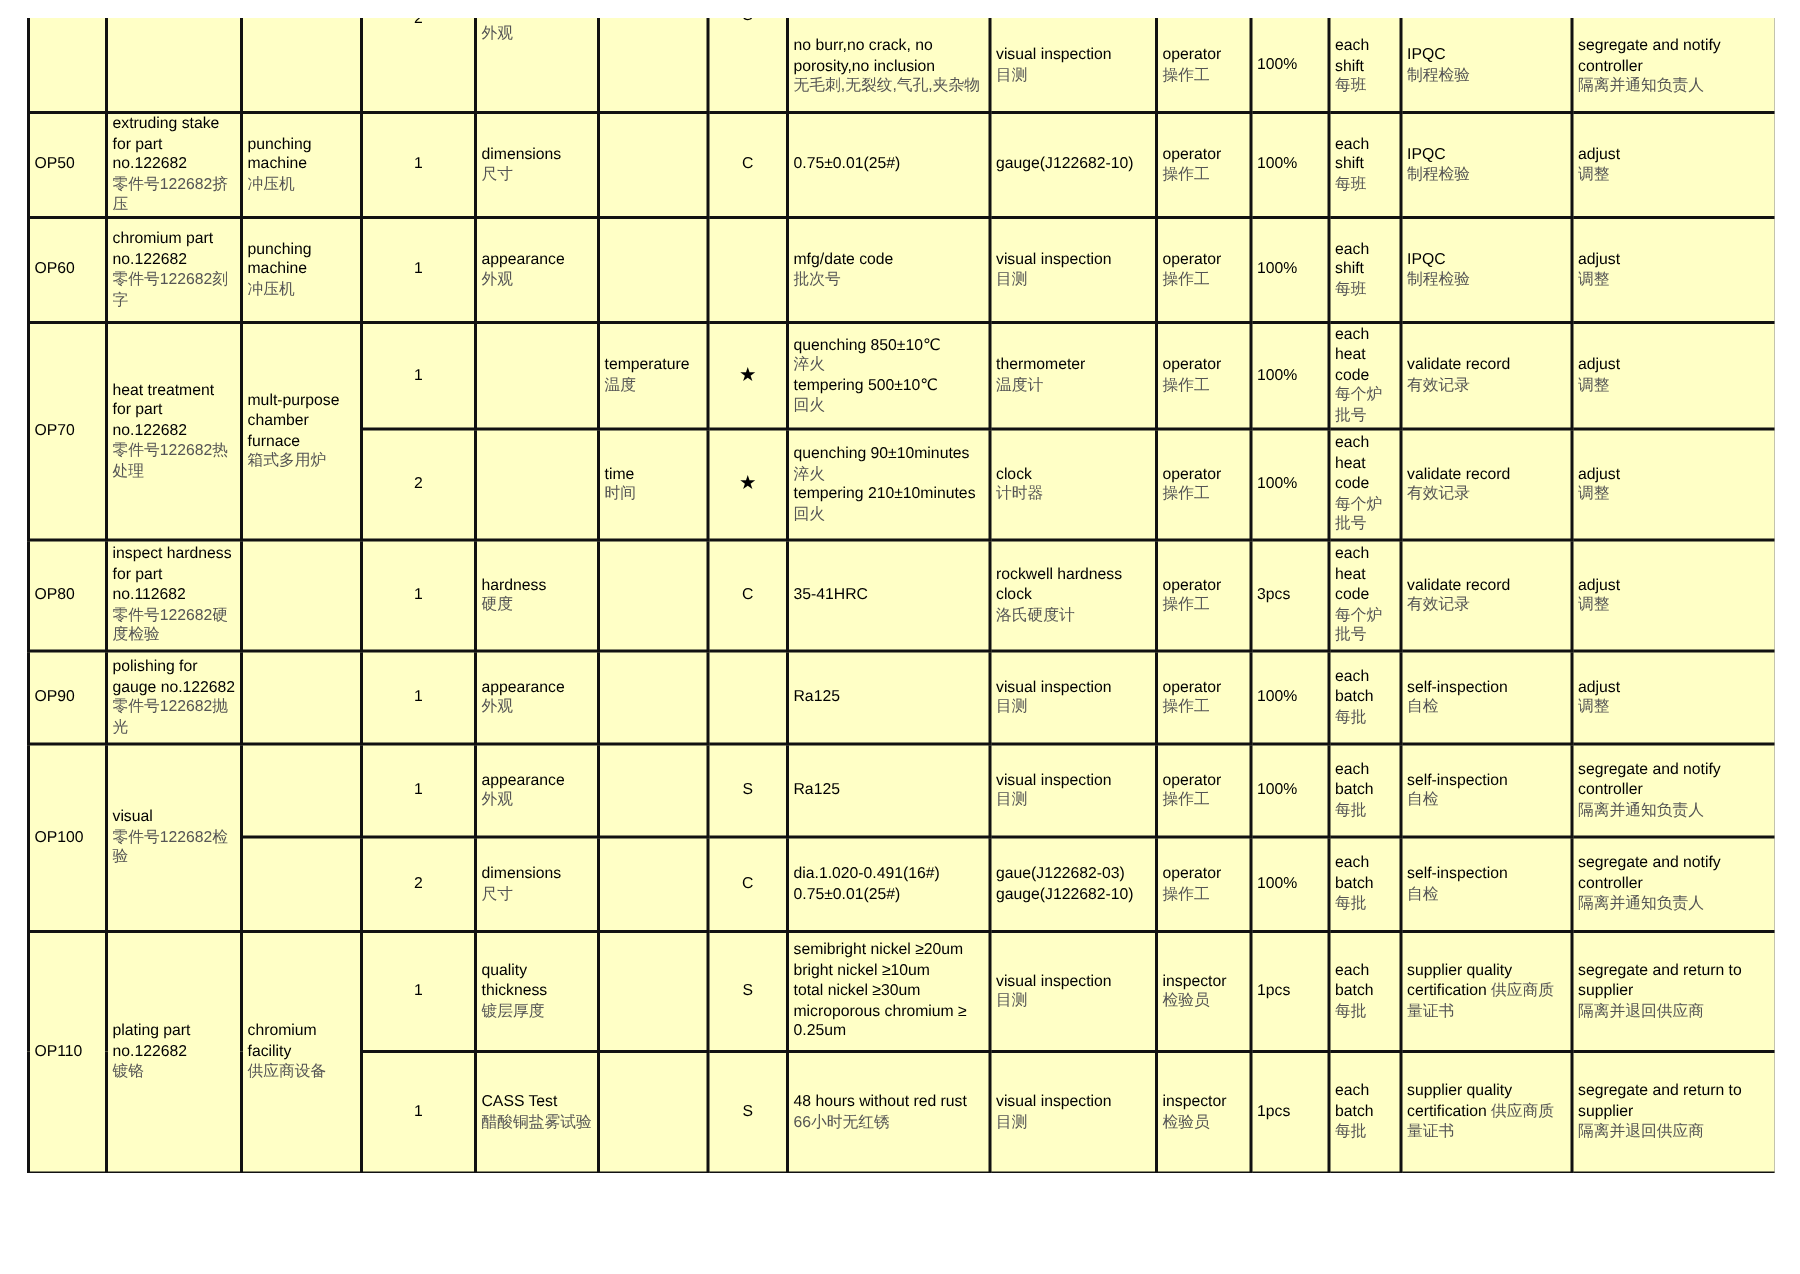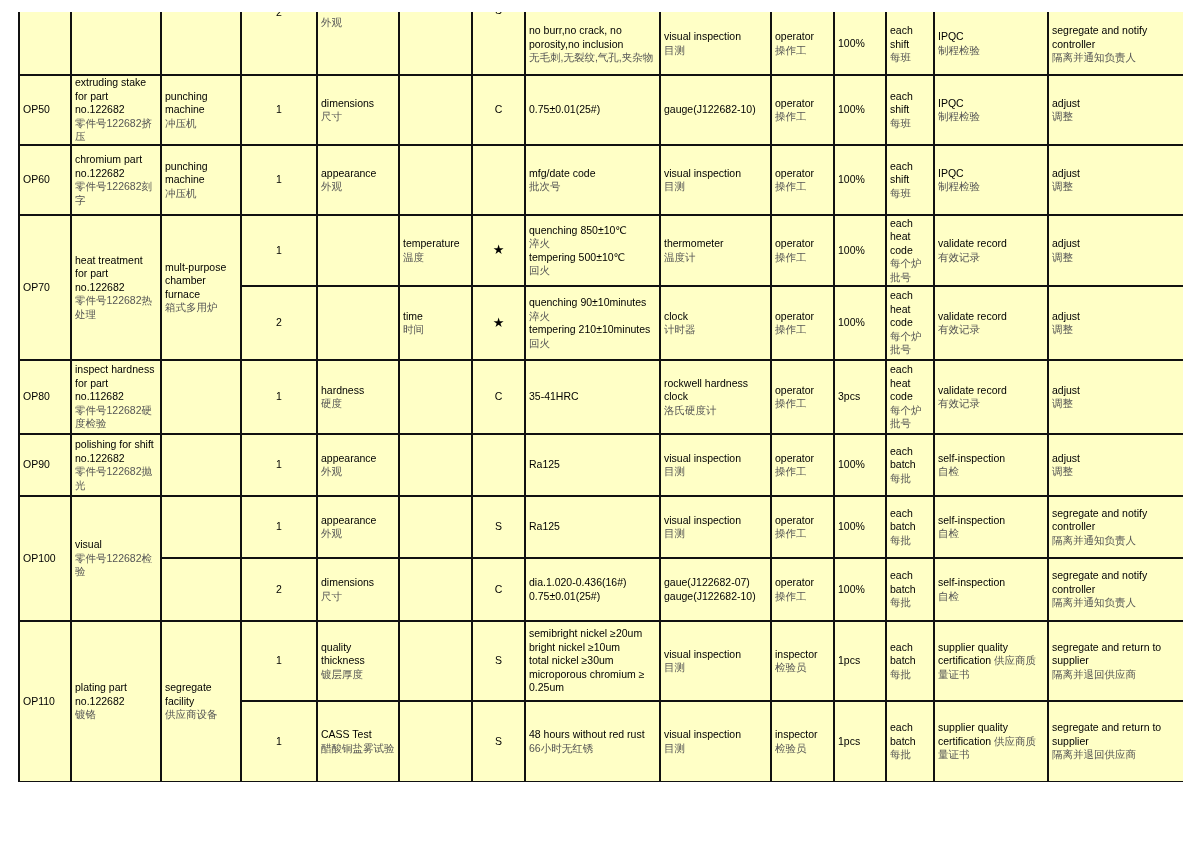--- a/index.html
+++ b/index.html
@@ -283,21 +283,21 @@
           </td>
       <td>
             <span class="en">adjust</span>
             <span class="zh">调整</span>
           </td>
     </tr>
 
     <tr style="height:62px">
       <td><span>OP90</span></td>
       <td>
-            <span class="en">polishing for shift no.122682</span>
+            <span class="en">polishing for gauge no.122682</span>
             <span class="zh">零件号122682抛光</span>
           </td>
       <td></td>
       <td class="c"><span>1</span></td>
       <td>
             <span class="en">appearance</span>
             <span class="zh">外观</span>
           </td>
       <td></td>
       <td class="c"><span></span></td>
@@ -370,25 +370,25 @@
     <tr style="height:63px">
       <td></td>
       <td class="c"><span>2</span></td>
       <td>
             <span class="en">dimensions</span>
             <span class="zh">尺寸</span>
           </td>
       <td></td>
       <td class="c"><span>C</span></td>
       <td>
-            <span class="en">dia.1.020-0.436(16#)</span>
+            <span class="en">dia.1.020-0.491(16#)</span>
             <span class="en">0.75±0.01(25#)</span>
           </td>
       <td>
-            <span class="en">gaue(J122682-07)</span>
+            <span class="en">gaue(J122682-03)</span>
             <span class="en">gauge(J122682-10)</span>
           </td>
       <td>
             <span class="en">operator</span>
             <span class="zh">操作工</span>
           </td>
       <td><span>100%</span></td>
       <td>
             <span class="en">each batch</span>
             <span class="zh">每批</span>
@@ -403,21 +403,21 @@
           </td>
     </tr>
 
     <tr style="height:80px">
       <td rowspan="2"><span>OP110</span></td>
       <td rowspan="2">
             <span class="en">plating part no.122682</span>
             <span class="zh">镀铬</span>
           </td>
       <td rowspan="2">
-            <span class="en">segregate facility</span>
+            <span class="en">chromium facility</span>
             <span class="zh">供应商设备</span>
           </td>
       <td class="c"><span>1</span></td>
       <td>
             <span class="en">quality thickness</span>
             <span class="zh">镀层厚度</span>
           </td>
       <td></td>
       <td class="c"><span>S</span></td>
       <td>

